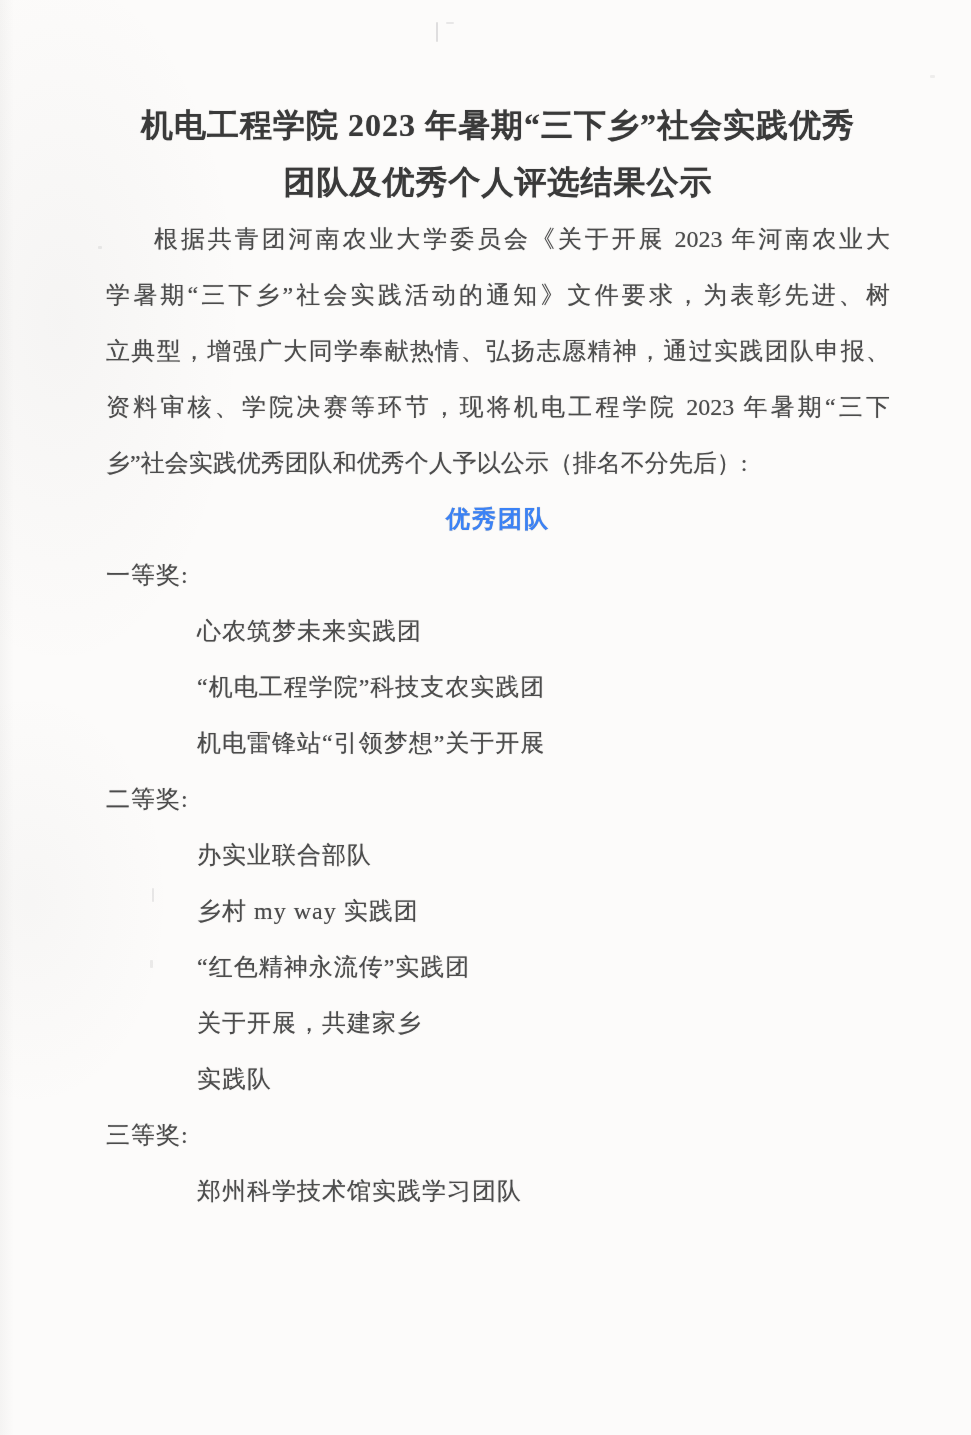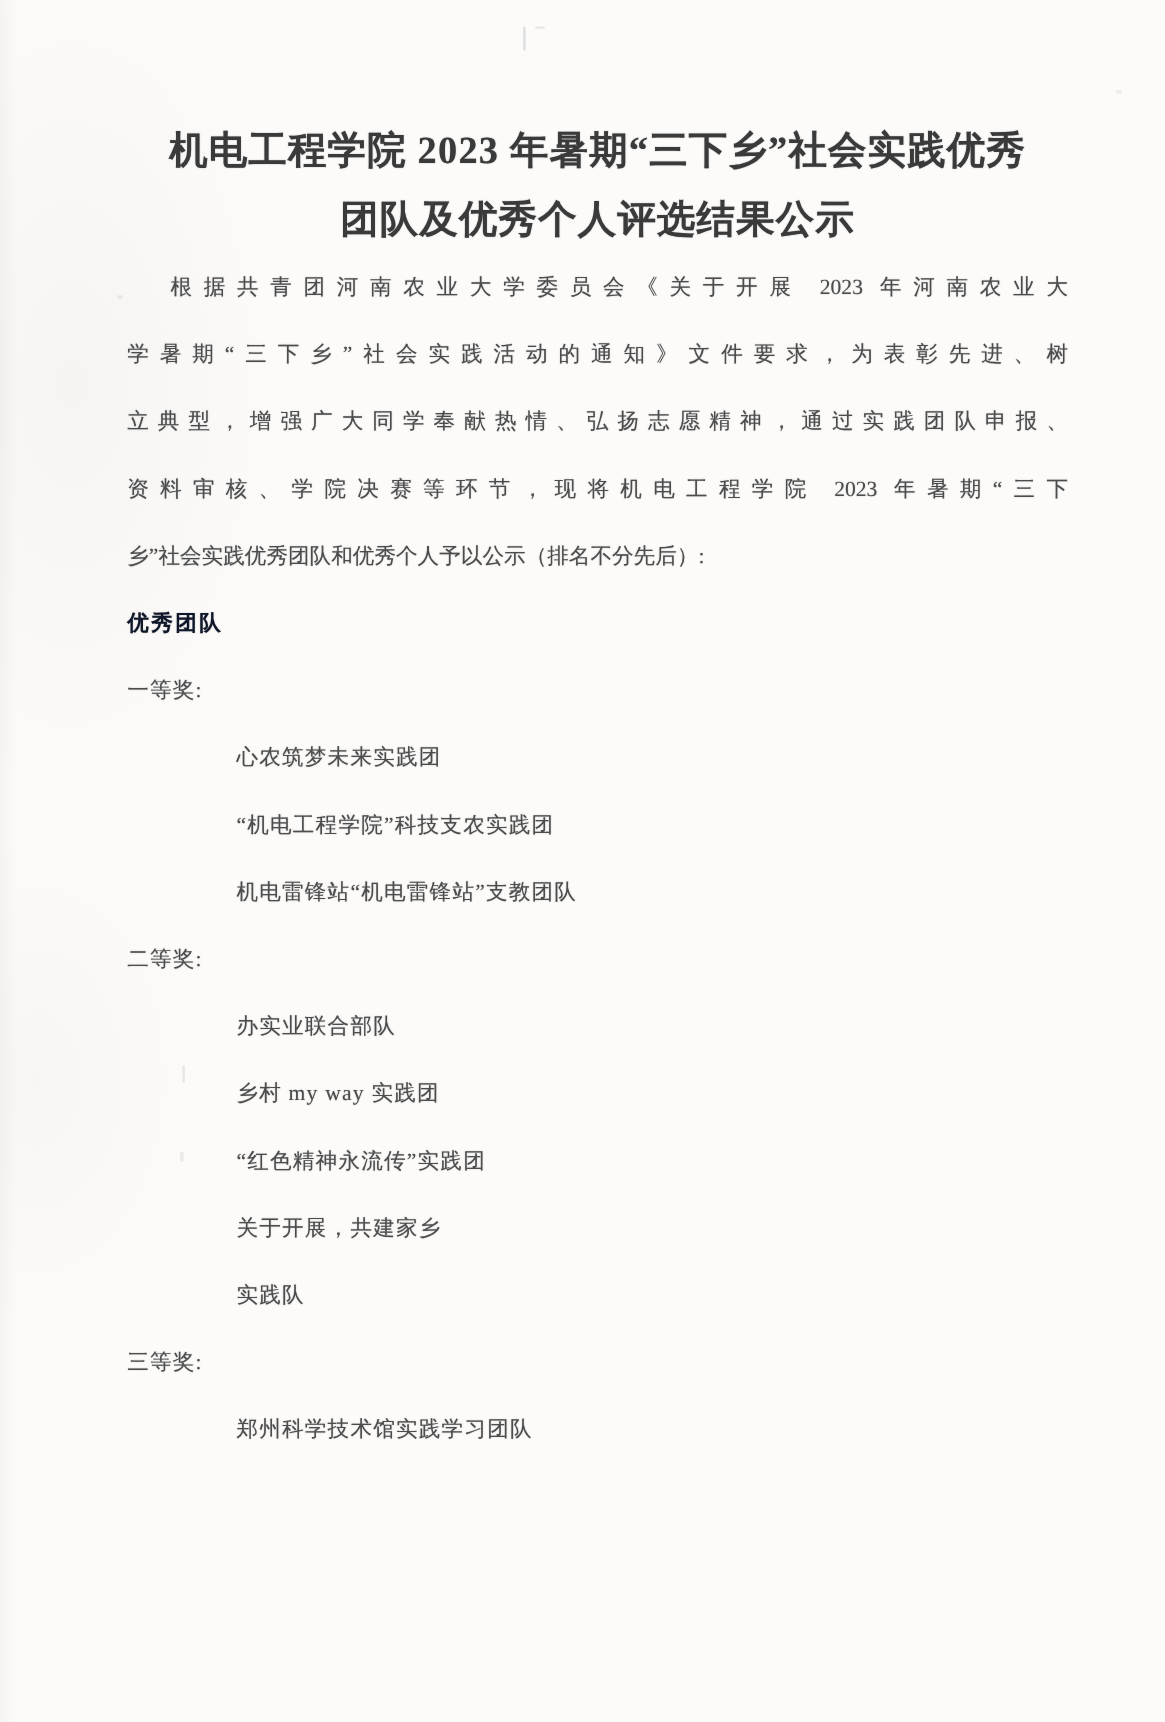--- a/index.html
+++ b/index.html
@@ -53,41 +53,41 @@
     letter-spacing: 1px;
   }
   .title-line {
     height: 57px;
     line-height: 57px;
     white-space: nowrap;
   }
   .line {
     height: 56px;
     line-height: 56px;
-    font-size: 18px;
+    font-size: 24px;
     text-shadow: 0 0 1px rgba(76,76,76,0.5);
     white-space: nowrap;
   }
   .para-line {
     text-align: justify;
     text-align-last: justify;
     white-space: normal;
     overflow: hidden;
   }
   .para-line.first {
     text-indent: 2em;
   }
   .para-line.last {
     text-align: right;
     text-align-last: left;
   }
   .section-heading {
-    text-align: left;
+    text-align: center;
     font-weight: bold;
-    color: #0f172a;
+    color: #3b82f6;
     letter-spacing: 2px;
   }
   .award-label {
     letter-spacing: 1px;
   }
   .team-item {
     padding-left: 91px;
     letter-spacing: 1px;
     font-family: Liberation Serif, serif;
   }
@@ -118,21 +118,21 @@
       <div class="line para-line">资料审核、学院决赛等环节，现将机电工程学院 2023 年暑期“三下</div>
       <div class="line para-line last">乡”社会实践优秀团队和优秀个人予以公示（排名不分先后）:</div>
     </div>
 
     <div class="line section-heading">优秀团队</div>
 
     <div>
       <div class="line award-label">一等奖:</div>
       <div class="line team-item">心农筑梦未来实践团</div>
       <div class="line team-item">“机电工程学院”科技支农实践团</div>
-      <div class="line team-item">机电雷锋站“机电雷锋站”支教团队</div>
+      <div class="line team-item">机电雷锋站“引领梦想”关于开展</div>
     </div>
 
     <div>
       <div class="line award-label">二等奖:</div>
       <div class="line team-item">办实业联合部队</div>
       <div class="line team-item">乡村 my way 实践团</div>
       <div class="line team-item">“红色精神永流传”实践团</div>
       <div class="line team-item">关于开展，共建家乡</div>
       <div class="line team-item">实践队</div>
     </div>

